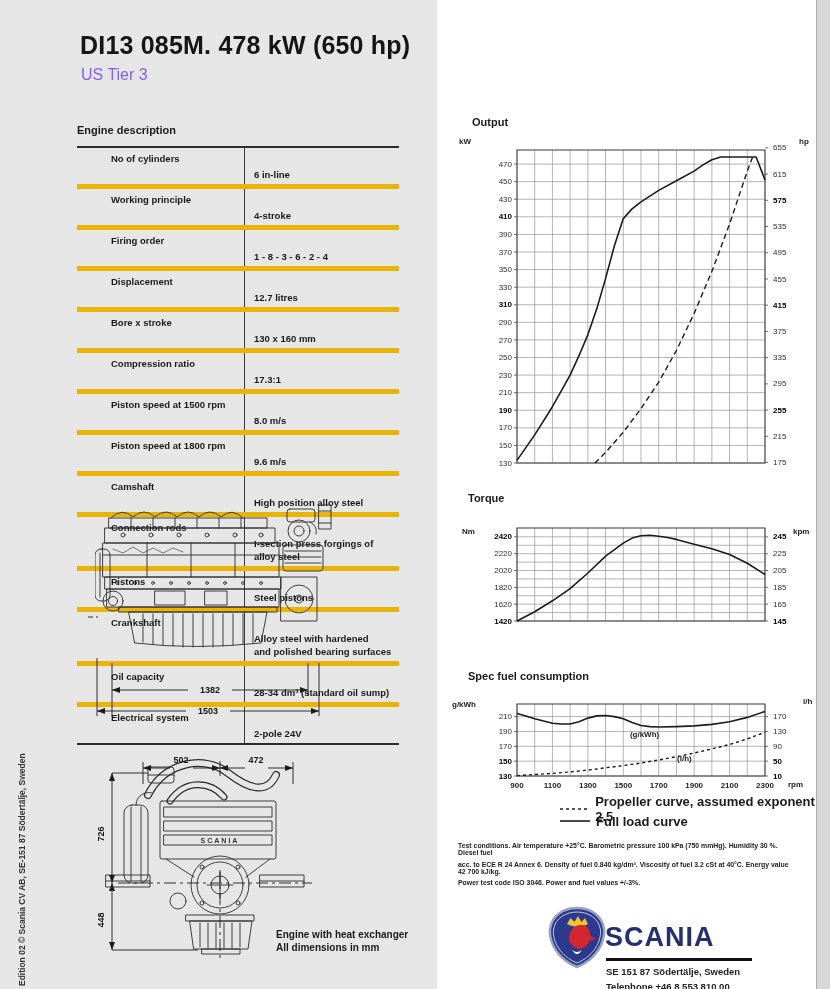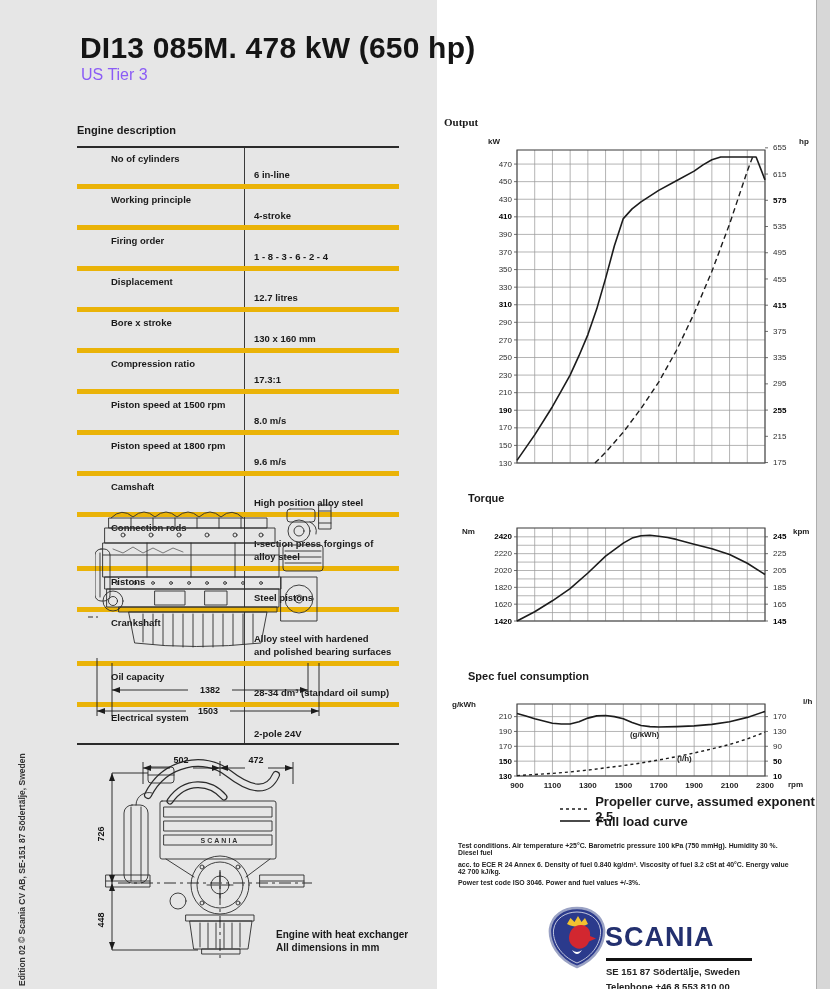--- a/index.html
+++ b/index.html
@@ -3,21 +3,21 @@
 <meta charset="utf-8">
 <style>
   html,body{margin:0;padding:0;background:#fff;}
   #page{position:relative;width:830px;height:989px;overflow:hidden;background:#ffffff;
         font-family:"Liberation Sans",sans-serif;color:#1a1a1a;}
   .abs{position:absolute;}
   
   #left-panel{left:0;top:0;width:437px;height:989px;background:#e6e6e6;}
   #right-strip{left:816px;top:0;width:14px;height:989px;background:#d7d7d7;border-left:1px solid #aeaeae;}
   
-  #title{left:80px;top:31px;font-size:30px;font-weight:600;letter-spacing:.2px;color:#151515;}
+  #title{left:80px;top:31px;font-size:25px;font-weight:600;letter-spacing:.2px;color:#151515;}
   #subtitle{left:81px;top:66px;font-size:16px;font-weight:400;color:#8b5cf6;}
   
   #table-heading{left:77px;top:124px;font-size:11px;font-weight:700;}
   #spec-table{left:77px;top:146px;width:322px;border-top:2px solid #2b2b2b;border-bottom:2px solid #2b2b2b;}
   .t-row{display:flex;border-top:5px solid #eab308;}
   .t-row:first-child{border-top:none;}
   .t-label{width:131px;padding:4px 2px 3px 2px;font-size:9.5px;font-weight:700;line-height:13px;margin-left:32px;}
   .t-value{flex:1;border-left:1px solid #3a3a3a;padding:20px 2px 3px 9px;font-size:9.5px;font-weight:700;line-height:13px;}
   
   .chart-title{font-size:11px;font-weight:700;}
@@ -141,22 +141,22 @@
       <div class="t-row">
         <div class="t-label">Electrical system</div>
         <div class="t-value">
           <div>2-pole 24V</div>
         </div>
       </div>
     </div>
 
   <div id="edition" class="abs">Edition 02 © Scania CV AB, SE-151 87  Södertälje, Sweden</div>
 
-  <div class="abs chart-title" style="left:444px;top:116px;font-family:Liberation Serif, serif;">Output</div>
-  <div class="abs unit" style="left:459px;top:137px;margin-left:29px;">kW</div>
+  <div class="abs chart-title" style="left:472px;top:116px;">Output</div>
+  <div class="abs unit" style="left:459px;top:137px;">kW</div>
   <div class="abs unit" style="left:799px;top:137px;">hp</div>
   <svg id="svg-output" class="abs" style="left:455px;top:135px;" width="375" height="340">
       <line x1="62" y1="15" x2="62" y2="328" stroke="#9b9b9b" stroke-width="0.75"></line>
       <line x1="79.71428571428571" y1="15" x2="79.71428571428571" y2="328" stroke="#9b9b9b" stroke-width="0.75"></line>
       <line x1="97.42857142857142" y1="15" x2="97.42857142857142" y2="328" stroke="#9b9b9b" stroke-width="0.75"></line>
       <line x1="115.14285714285714" y1="15" x2="115.14285714285714" y2="328" stroke="#9b9b9b" stroke-width="0.75"></line>
       <line x1="132.85714285714283" y1="15" x2="132.85714285714283" y2="328" stroke="#9b9b9b" stroke-width="0.75"></line>
       <line x1="150.57142857142856" y1="15" x2="150.57142857142856" y2="328" stroke="#9b9b9b" stroke-width="0.75"></line>
       <line x1="168.28571428571428" y1="15" x2="168.28571428571428" y2="328" stroke="#9b9b9b" stroke-width="0.75"></line>
       <line x1="186" y1="15" x2="186" y2="328" stroke="#9b9b9b" stroke-width="0.75"></line>

